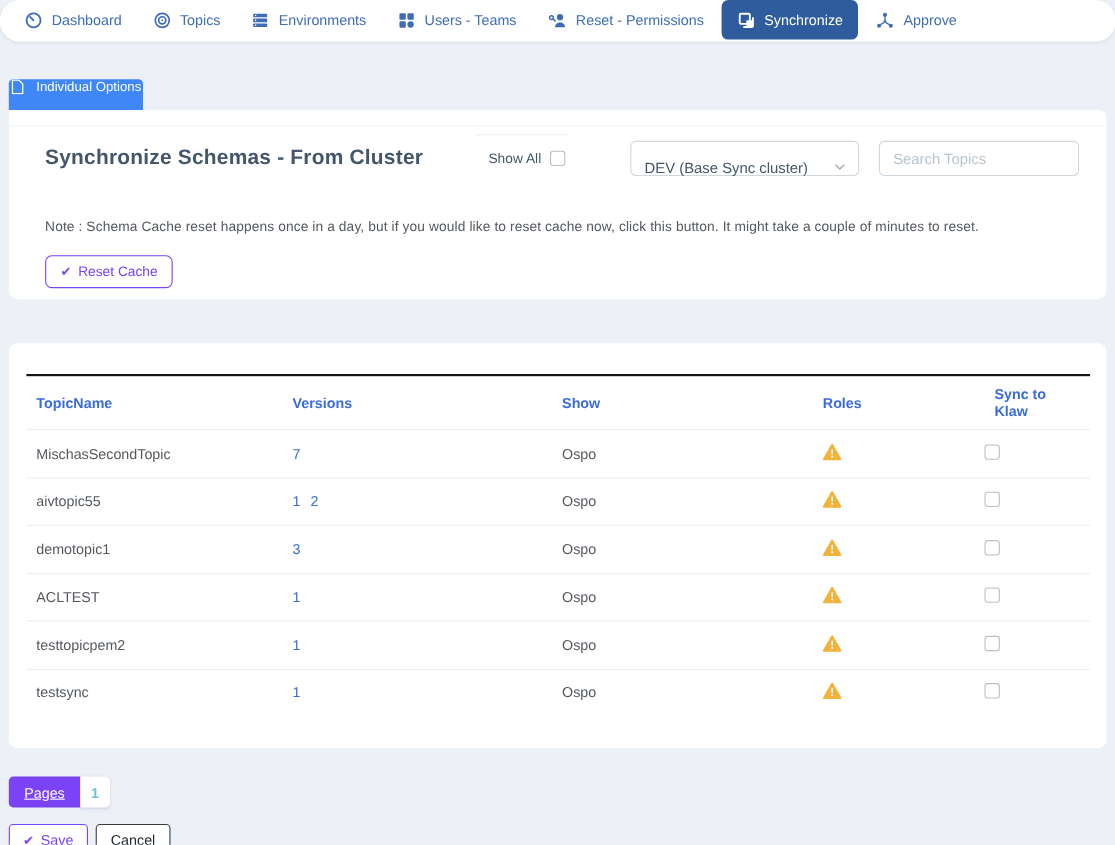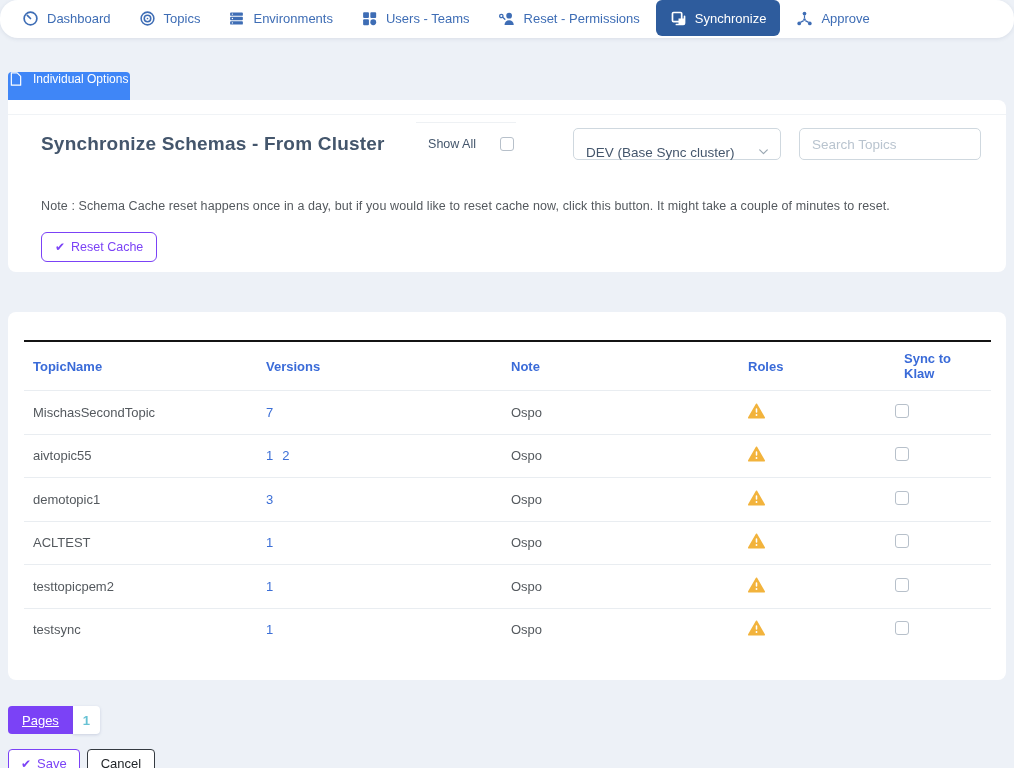--- a/index.html
+++ b/index.html
@@ -53,21 +53,21 @@
     background:var(--panel);border-radius:0 8px 8px 8px;
     padding:0 25px 18px 25px;height:172px;
   }
   .panel1-topline{height:15px;border-bottom:1px solid #f0f3f6;margin:0 -25px;}
   .header-row{display:flex;align-items:center;margin-top:13px;}
   .page-title{
     font-size:19px;font-weight:700;color:var(--heading);margin-left:8px;
     letter-spacing:.2px;
   }
   .show-all{
-    margin-left:auto;display:flex;align-items:center;gap:24px;position:relative;
+    margin-left:auto;display:flex;align-items:center;gap:8px;position:relative;
   }
   .show-all::before{
     content:"";position:absolute;top:-15px;left:-12px;right:-2px;
     border-top:1px solid #eef1f4;
   }
   .show-all-label{font-size:12.5px;color:var(--heading);font-weight:500;}
   input[type=checkbox]{
     appearance:none;-webkit-appearance:none;width:14px;height:14px;
     border:1px solid var(--checkbox-border);border-radius:3px;background:#fff;
     cursor:pointer;flex:none;
@@ -268,21 +268,21 @@
       <span class="check-glyph">✔</span>
       <span>Reset Cache</span>
     </button>
   </div>
 
   
   <div class="panel2">
     <div class="t-head">
       <div class="col c1">TopicName</div>
       <div class="col c2">Versions</div>
-      <div class="col c3">Note</div>
+      <div class="col c3">Show</div>
       <div class="col c4">Roles</div>
       <div class="col c5">Sync to Klaw</div>
     </div>
     <div id="table-body">
   <div class="t-row">
     <div class="col c1">MischasSecondTopic</div>
     <div class="col c2"><a class="version-link">7</a></div>
     <div class="col c3">Ospo</div>
     <div class="col c4">
       <span class="warning-wrap">

